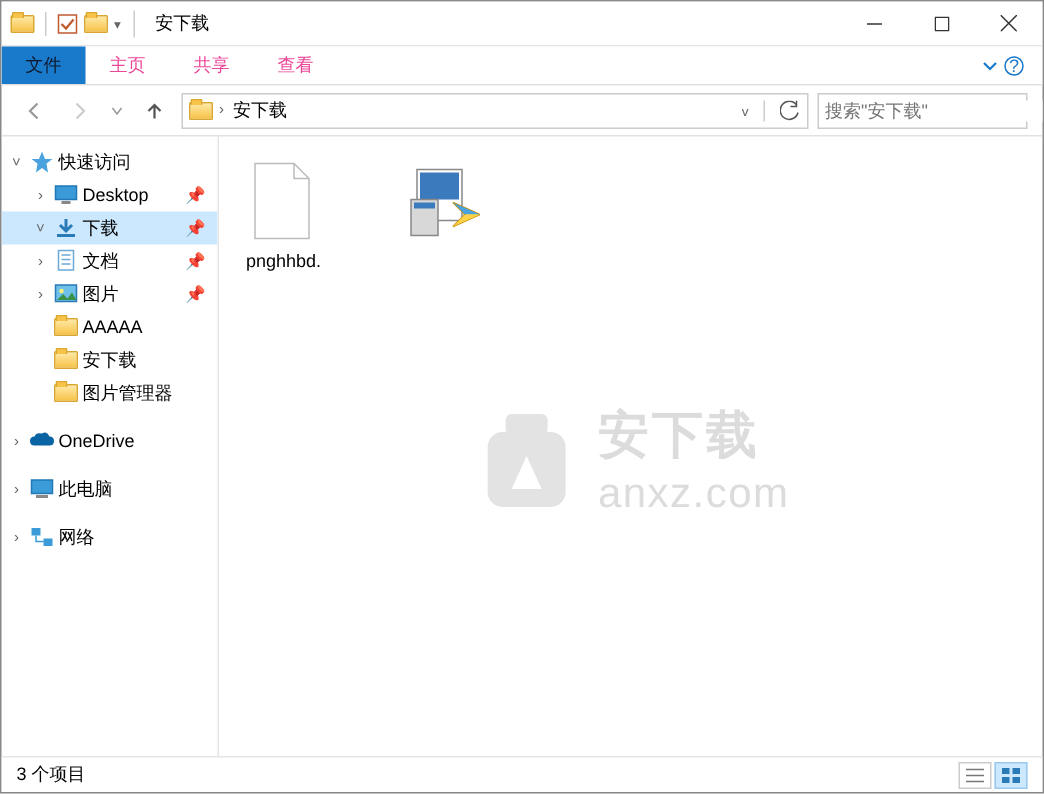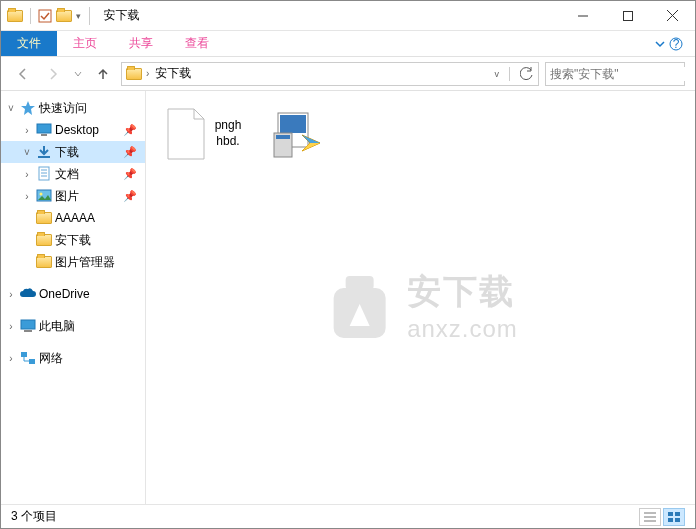--- a/index.html
+++ b/index.html
@@ -4,48 +4,48 @@
 <style>
 *{box-sizing:border-box;margin:0;padding:0;font-family:"Microsoft YaHei","Segoe UI",sans-serif;font-size:12px}
 body{background:#fff;width:696px;height:529px;border:1px solid #888;overflow:hidden;position:relative}
 .titlebar{height:30px;display:flex;align-items:center;background:#fff;border-bottom:1px solid #e5e5e5}
 .titlebar-left{display:flex;align-items:center;gap:4px;padding-left:6px}
 .titlebar-title{margin-left:6px;font-size:12px}
 .titlebar-controls{margin-left:auto;display:flex}
 .titlebar-btn{width:45px;height:30px;display:flex;align-items:center;justify-content:center;color:#333}
 .ribbon-tabs{height:26px;display:flex;align-items:stretch;border-bottom:1px solid #e1e1e1;background:#fff}
 .ribbon-tab{padding:0 16px;display:flex;align-items:center;color:#ec4899;font-size:12px}
-.ribbon-tab.file{background:#1979ca;color:#fef9c3}
+.ribbon-tab.file{background:#1979ca;color:#0f172a}
 .ribbon-help{margin-left:auto;padding:0 12px;display:flex;align-items:center;color:#1979ca}
 .addrbar{height:34px;display:flex;align-items:center;gap:6px;padding:4px 10px;border-bottom:1px solid #e1e1e1}
 .nav-btn{width:24px;height:24px;display:flex;align-items:center;justify-content:center;color:#999}
 .nav-btn.enabled{color:#333}
 .addr-box{flex:1;height:24px;border:1px solid #ccc;display:flex;align-items:center;padding:0 4px;gap:4px}
 .addr-crumb{padding:0 2px}
 .addr-chev{color:#666;font-size:10px}
 .addr-right{margin-left:auto;display:flex;align-items:center;gap:6px}
 .search-box{width:140px;height:24px;border:1px solid #ccc;display:flex;align-items:center;padding:0 4px;color:#888}
 .search-box input{border:none;outline:none;flex:1;font-size:12px;color:#555}
 .body{display:flex;height:calc(100% - 30px - 26px - 34px - 24px)}
 .sidebar{width:145px;border-right:1px solid #e5e5e5;overflow:auto;padding-top:6px}
 .side-item{display:flex;align-items:center;height:22px;padding-left:4px;gap:2px;white-space:nowrap}
 .side-item.selected{background:#cce8ff}
 .side-exp{width:12px;color:#666;font-size:10px;display:inline-flex;justify-content:center}
 .side-icon{width:18px;display:inline-flex;justify-content:center}
 .side-top{font-weight:normal}
 .side-sub{padding-left:20px}
 .pin{margin-left:auto;margin-right:8px;color:#7a7a7a;font-size:11px}
 .content{flex:1;position:relative;padding:14px 18px;display:flex;align-items:flex-start;gap:28px}
-.file-item{width:80px;display:flex;align-items:center;text-align:center;gap:4px}
+.file-item{width:80px;display:flex;flex-direction:column;align-items:flex-start;text-align:center;gap:4px}
 .file-icon{width:48px;height:58px;display:flex;align-items:center;justify-content:center}
 .file-label{font-size:12px;line-height:1.3;word-break:break-all}
 .watermark{position:absolute;left:50%;top:50%;transform:translate(-50%,-40%);display:flex;align-items:center;gap:12px;color:#dcdcdc;pointer-events:none}
 .wm-text{display:flex;flex-direction:column}
 .wm-cn{font-size:34px;font-weight:bold;letter-spacing:2px}
-.wm-en{font-size:24px;letter-spacing:1px}
+.wm-en{font-size:28px;letter-spacing:1px}
 .statusbar{position:absolute;bottom:0;left:0;right:0;height:24px;border-top:1px solid #e5e5e5;display:flex;align-items:center;padding:0 10px;background:#fff}
 .status-right{margin-left:auto;display:flex;gap:2px}
 .view-btn{width:22px;height:18px;border:1px solid #ccc;display:flex;align-items:center;justify-content:center;font-size:10px;color:#555}
 .view-btn.active{background:#cce8ff;border-color:#99c9ee}
 .folder-ico{width:16px;height:12px;background:linear-gradient(#ffe9a6,#f7c349);border:1px solid #d9a72f;border-radius:1px;position:relative;display:inline-block}
 .folder-ico::before{content:"";position:absolute;top:-3px;left:0;width:6px;height:3px;background:#f7c349;border:1px solid #d9a72f;border-bottom:none;border-radius:1px 1px 0 0}
 .sep{width:1px;height:18px;background:#ccc;margin:0 4px}
 </style>
 </head>
 <body>

